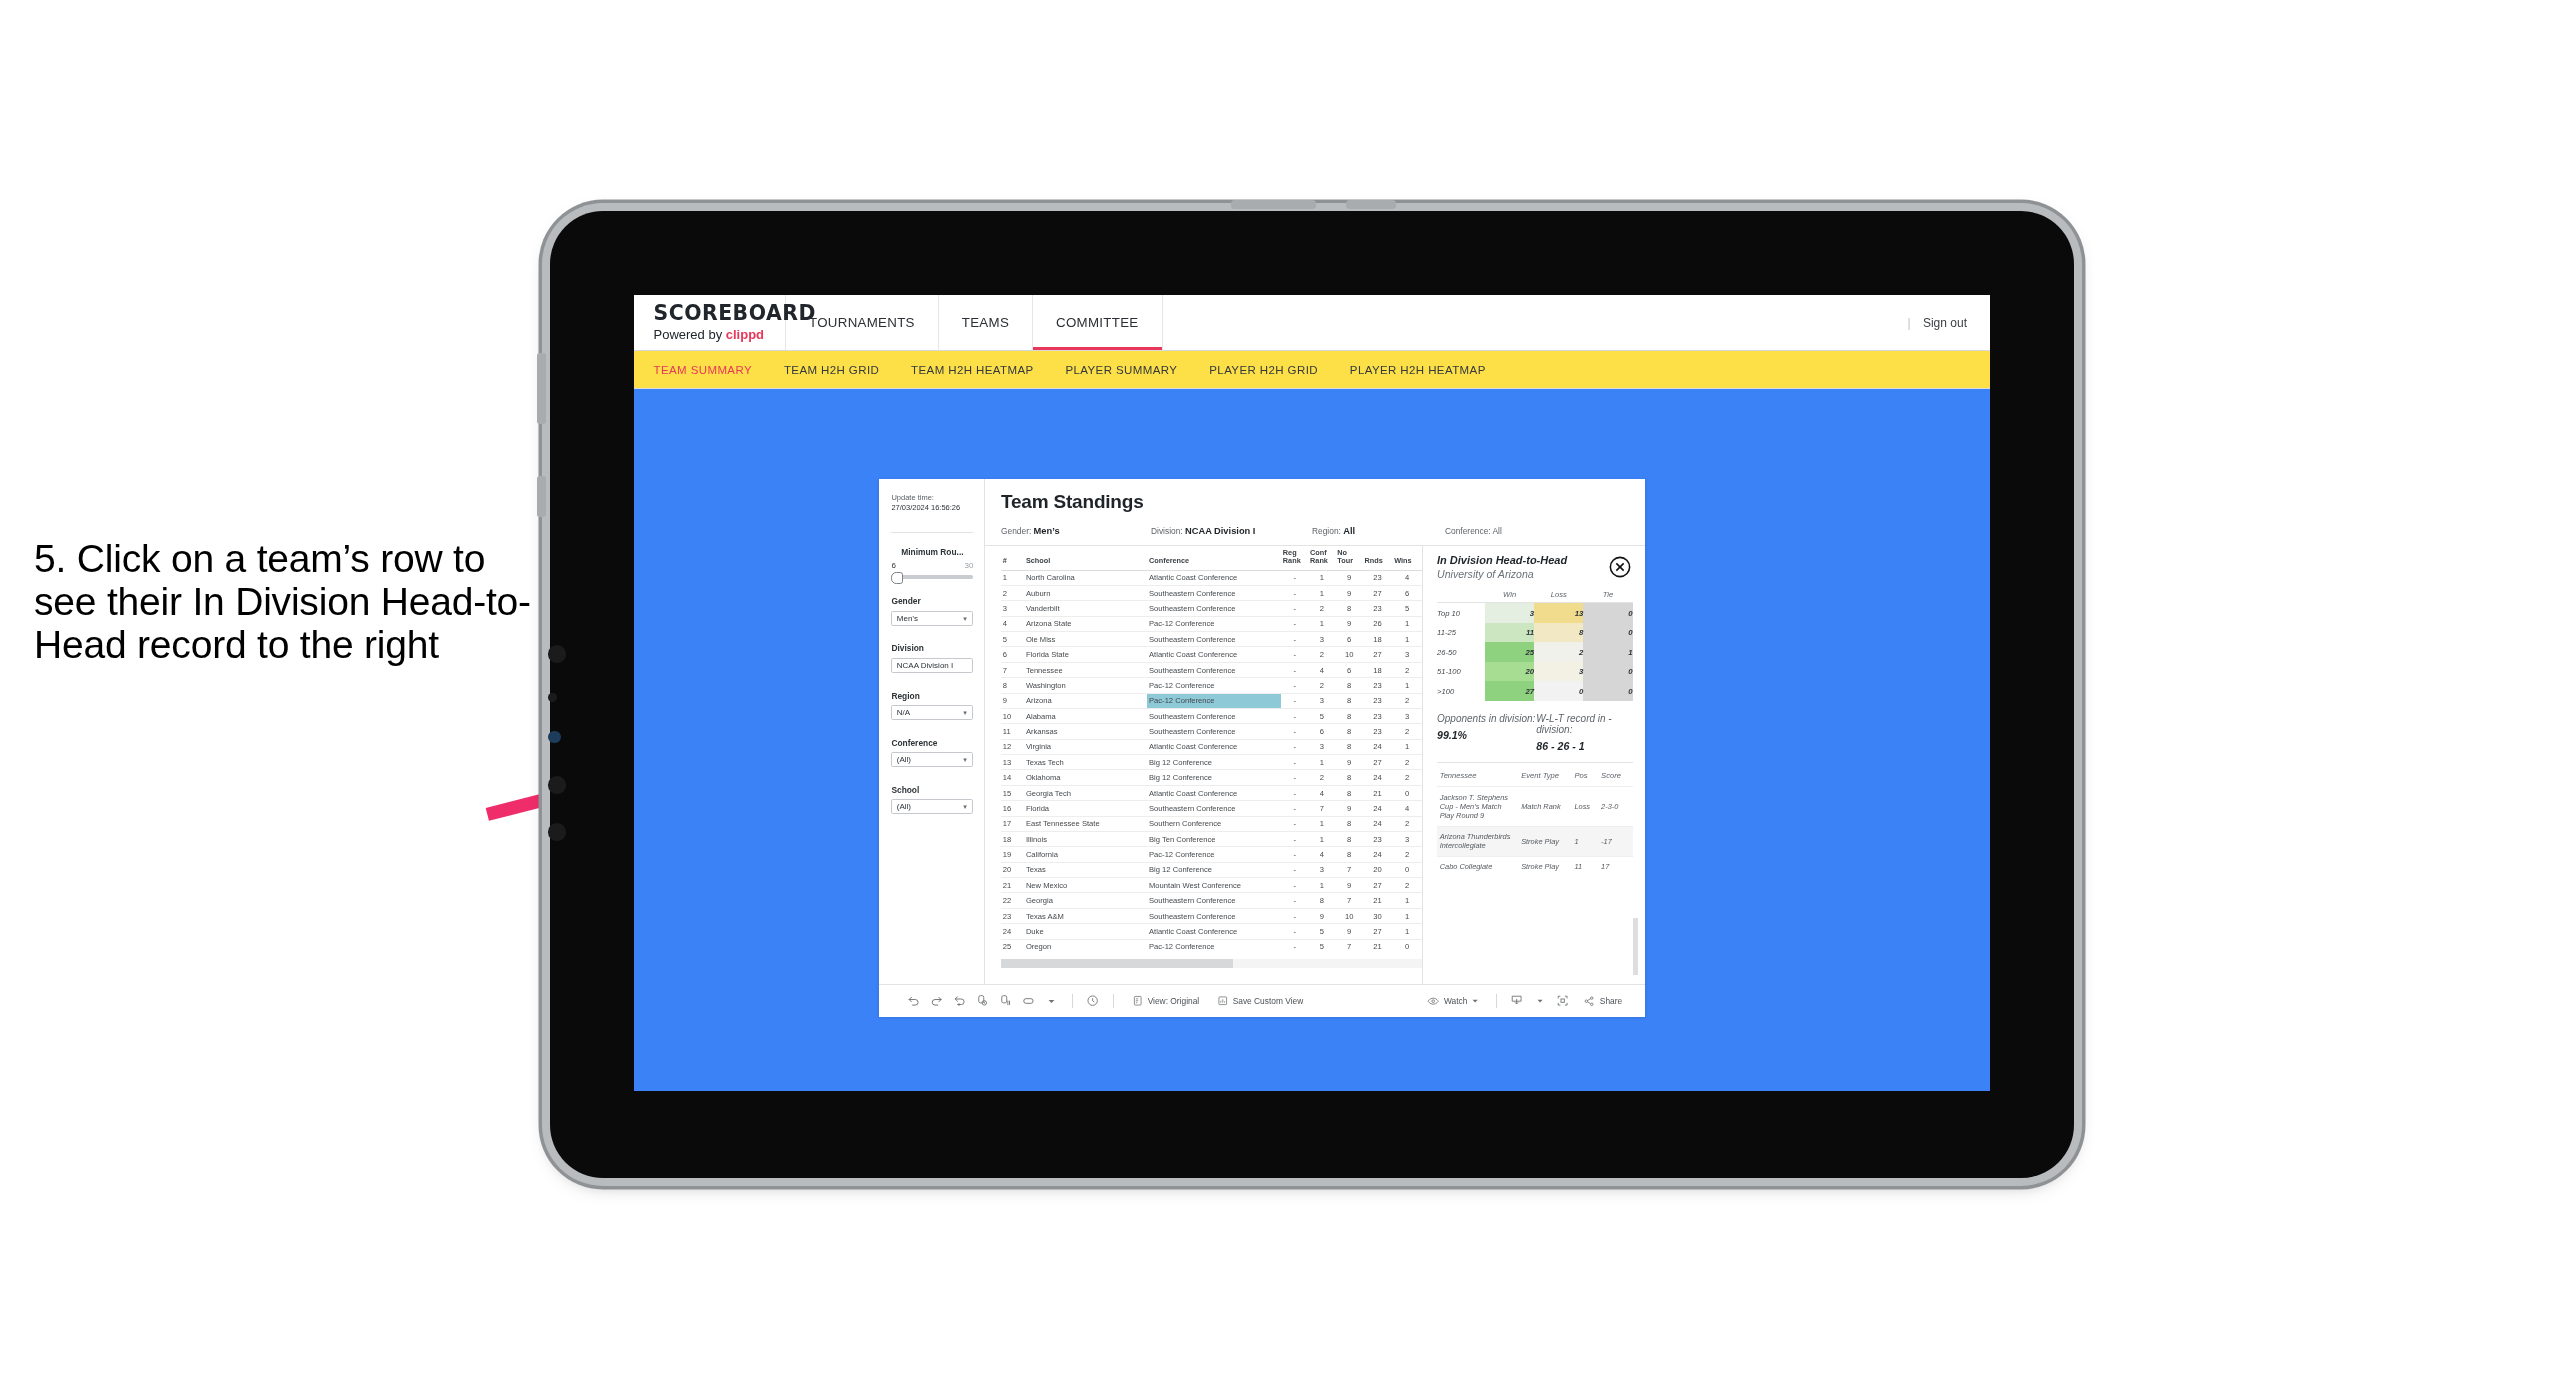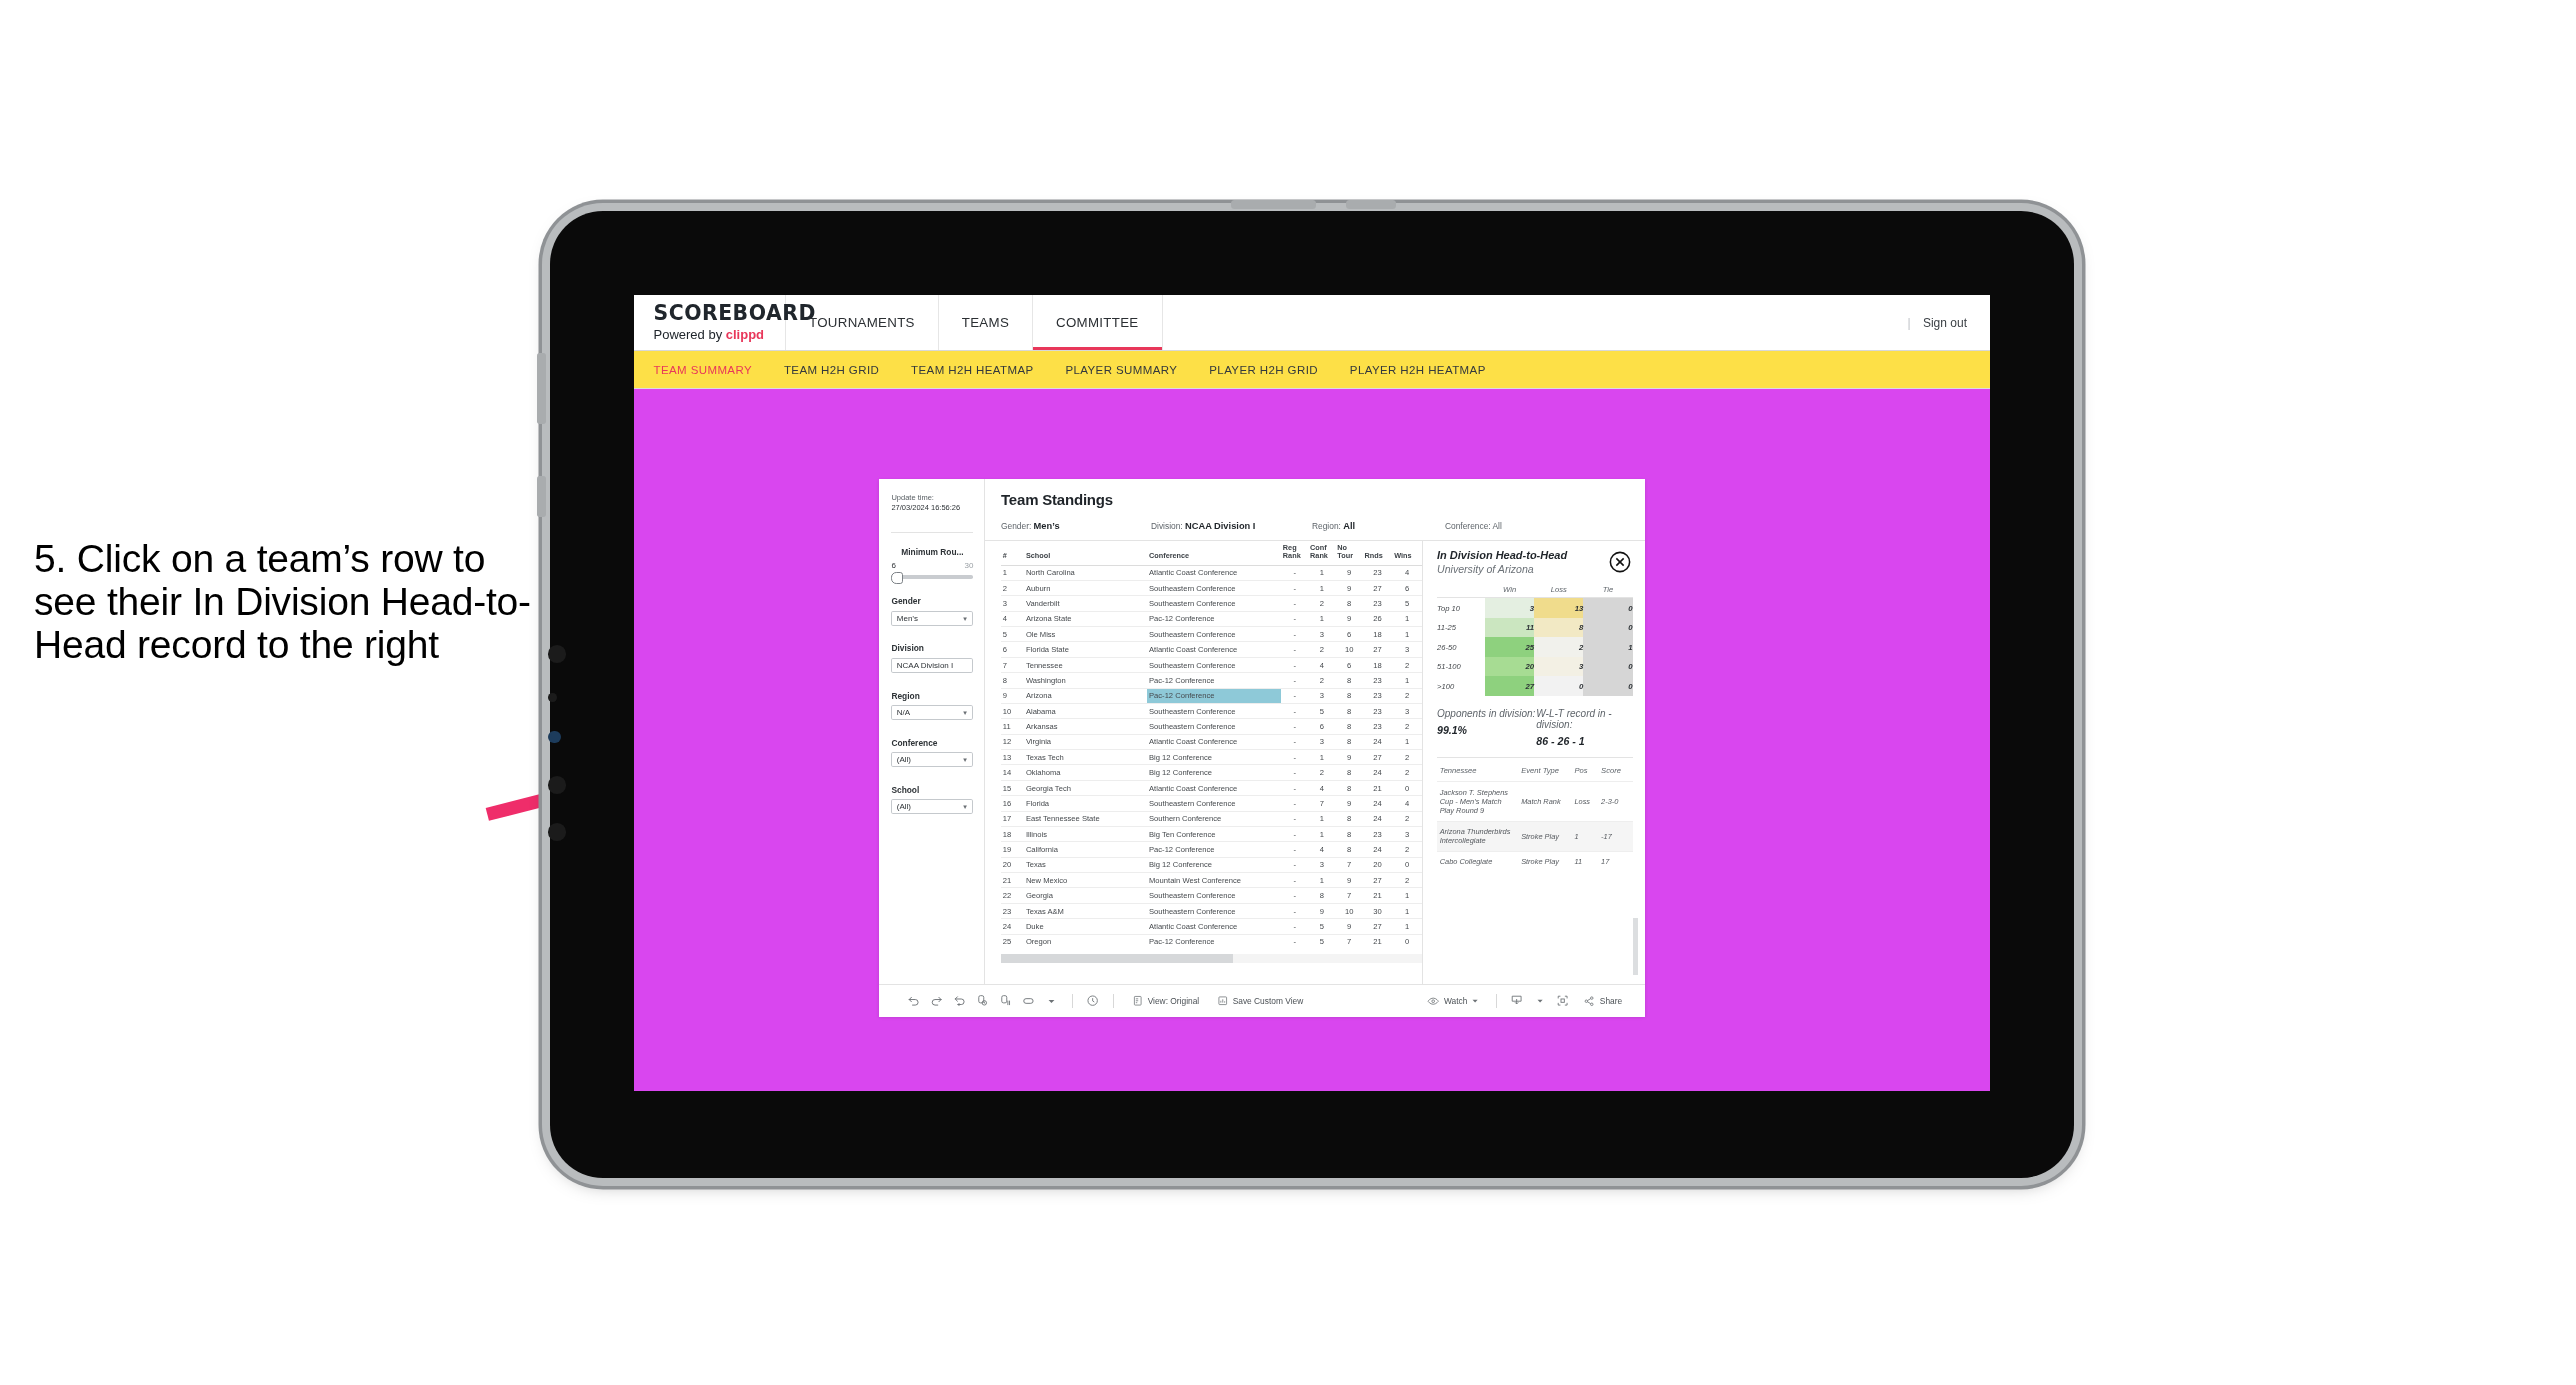--- a/index.html
+++ b/index.html
@@ -90,21 +90,21 @@
     border-bottom:0.9px solid #dcdcdc;
     padding-left: 19.5px;
   }
   .subtab {
     font-size: 11.5px; color:#33383d; letter-spacing:0.4px;
     padding: 0 19.5px 0 0; margin-right: 12.4px; cursor:pointer;
   }
   .subtab.active { color:#e8375a; }
 
   
-  #workspace { background:#d946ef; height: 704px; position:relative; }
+  #workspace { background:#3b82f6; height: 704px; position:relative; }
 
   #viz-card {
     position:absolute; left: 245px; top: 90px;
     width: 766px; height: 538px;
     background:#fff; box-shadow: 0 0.9px 3.5px rgba(0,0,0,.14);
     display:flex; flex-direction:column;
   }
   #viz-body { display:flex; flex:1; overflow:hidden; }
 
   
@@ -129,21 +129,21 @@
   .fselect {
     height: 15px; border:0.9px solid #c5c9cd; background:#fff; border-radius:1.8px;
     display:flex; align-items:center; justify-content:space-between;
     padding: 0 4.4px; font-size: 8px; color:#2d3236; box-sizing:border-box;
   }
   .caret { font-size: 6.2px; color:#6a6f74; }
 
   
   #main { flex:1; display:flex; flex-direction:column; overflow:hidden; }
   #main-head { padding: 12.4px 14px 0 16px; }
-  #viz-title { font-size: 15px; font-weight:700; color:#1f2429; letter-spacing:-0.2px; }
+  #viz-title { font-size: 19px; font-weight:700; color:#1f2429; letter-spacing:-0.2px; }
   #crumbs { display:flex; margin-top: 12.4px; font-size: 8.4px; color:#5e646a; padding-bottom:8.8px;}
   #crumbs .crumb { }
   #crumbs .crumb b { color:#1f2429; font-size:9.3px; }
   #crumbs .c0 { width: 150px; }
   #crumbs .c1 { width: 161px; }
   #crumbs .c2 { width: 133px; }
   .head-rule { height:0.9px; background:#e3e3e3; }
 
   #panes { flex:1; display:flex; overflow:hidden; }
 

